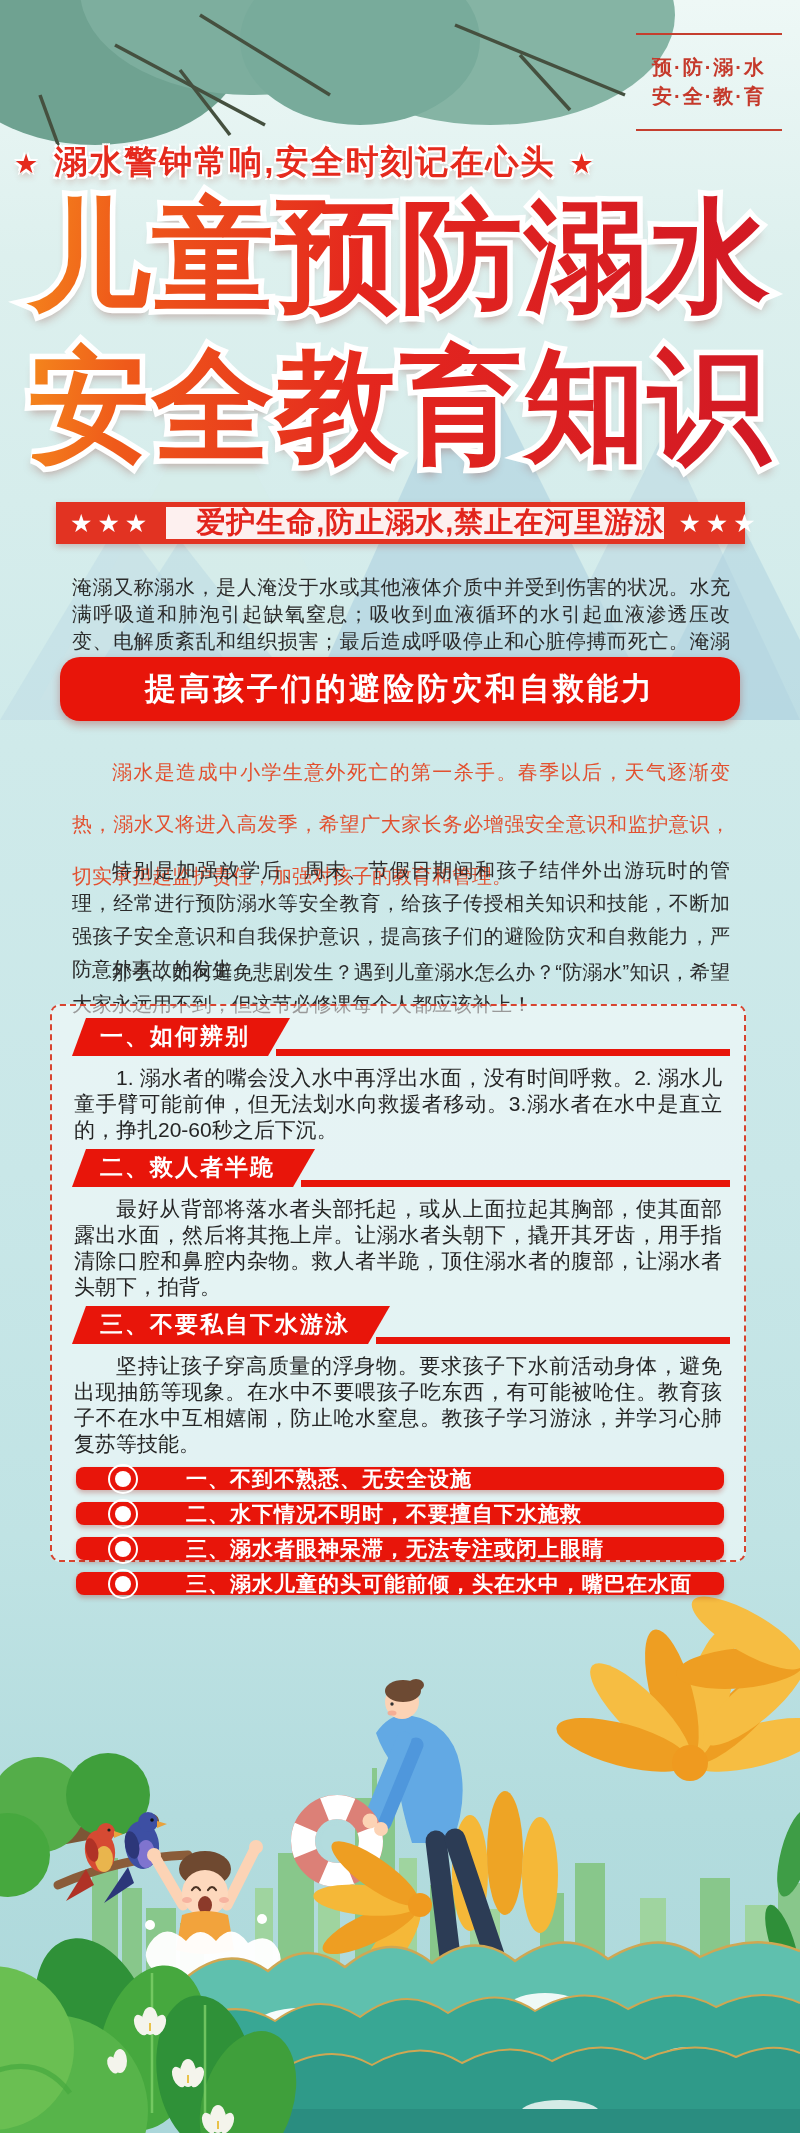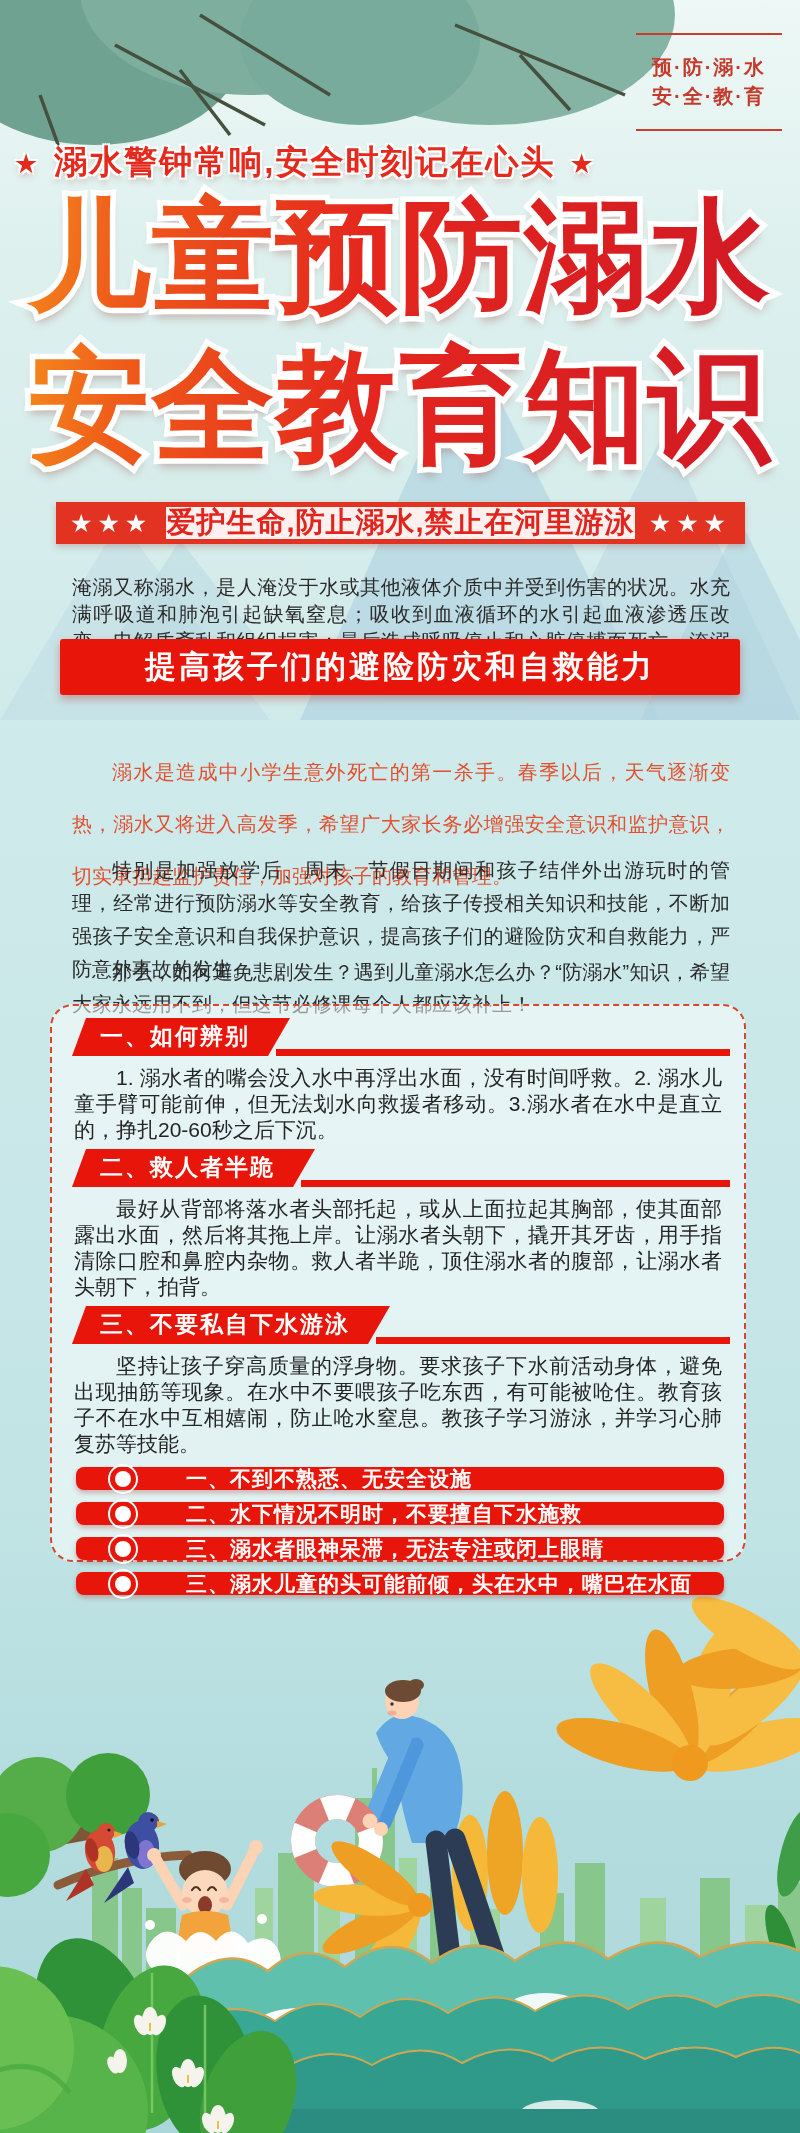--- a/index.html
+++ b/index.html
@@ -32,37 +32,37 @@
   .big-title .stroke{color:#fff;-webkit-text-stroke:11px #ffffff;
     text-shadow:0 8px 10px rgba(140,40,30,.35);}
   .big-title .fill{background:linear-gradient(98deg,#f6951d 0%,#ef5a1a 16%,#e4261e 46%,#d01825 100%);
     -webkit-background-clip:text;background-clip:text;color:transparent;}
 
   
   .star-bar{position:absolute;top:502px;left:56px;width:689px;height:42px;background:#e23322;
     display:flex;align-items:stretch;box-shadow:0 3px 6px rgba(150,40,30,.25);}
   .star-zone{display:flex;align-items:center;padding:0 14px;color:#fff;font-size:25px;letter-spacing:5px;white-space:nowrap;}
   .star-panel{flex:1;margin:5px 0;background:rgba(255,255,255,.93);display:flex;align-items:center;justify-content:center;
-    color:#e2241c;font-size:29px;font-weight:900;letter-spacing:1px;white-space:nowrap;}
+    color:#e2241c;font-size:29px;font-weight:900;letter-spacing:1px;white-space:nowrap;padding-left:30px;}
 
   
   .para{position:absolute;left:72px;width:658px;color:#2b2b2b;font-size:20px;line-height:27px;text-align:justify;}
   .intro{top:554px;}
   .p2{top:834px;line-height:33px;text-indent:2em;}
   .p3{top:936px;line-height:32px;text-indent:2em;}
   .highlight{top:726px;line-height:52px;text-indent:2em;color:#e2502f;
     text-decoration-color:#e0593a;text-decoration-thickness:1px;text-underline-offset:9px;}
 
-  .red-header{position:absolute;top:639px;left:60px;width:680px;height:56px;background:#e8150a;border-radius:3px;
+  .red-header{position:absolute;top:657px;left:60px;width:680px;height:64px;background:#e8150a;border-radius:20px;
     display:flex;align-items:center;justify-content:center;color:#fff;font-size:31px;font-weight:900;letter-spacing:3px;
     box-shadow:0 4px 8px rgba(160,30,20,.35);}
 
   
   .tips-box{position:absolute;top:1004px;left:50px;width:696px;height:558px;
-    border:2px dashed #d8442f;border-radius:23px;background:rgba(255,255,255,.52);
+    border:2px dashed #d8442f;border-radius:10px;background:rgba(255,255,255,.52);
     box-sizing:border-box;padding-top:16px;}
   .ribbon{display:flex;align-items:flex-end;margin:0 14px 0 20px;height:34px;}
   .ribbon + .sec-body{margin-top:9px;}
   .ribbon-main{background:#e8150a;color:#fff;font-size:23px;font-weight:900;letter-spacing:2px;
     padding:3px 40px 4px 28px;clip-path:polygon(14px 0,100% 0,calc(100% - 22px) 100%,0 100%);
     box-shadow:0 3px 5px rgba(160,30,20,.3);white-space:nowrap;}
   .ribbon-tail{flex:1;height:7px;background:#e8150a;margin-left:-14px;}
   .sec-body{margin:0 22px 10px 22px;color:#252525;font-size:21px;line-height:26px;text-align:justify;text-indent:2em;}
   .warn-bar{height:23px;background:#e8150a;border-radius:8px;margin:0 20px 12px 24px;
     display:flex;align-items:center;box-shadow:0 3px 5px rgba(160,30,20,.3);}

